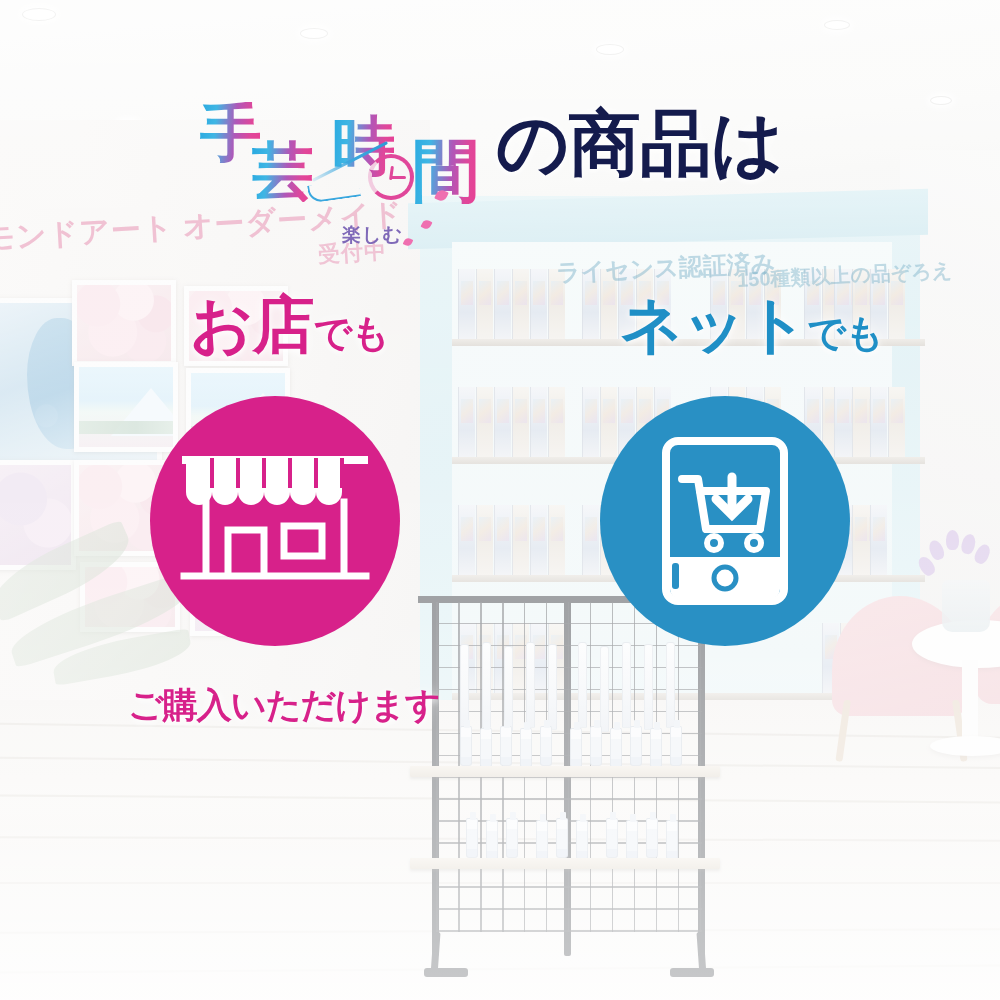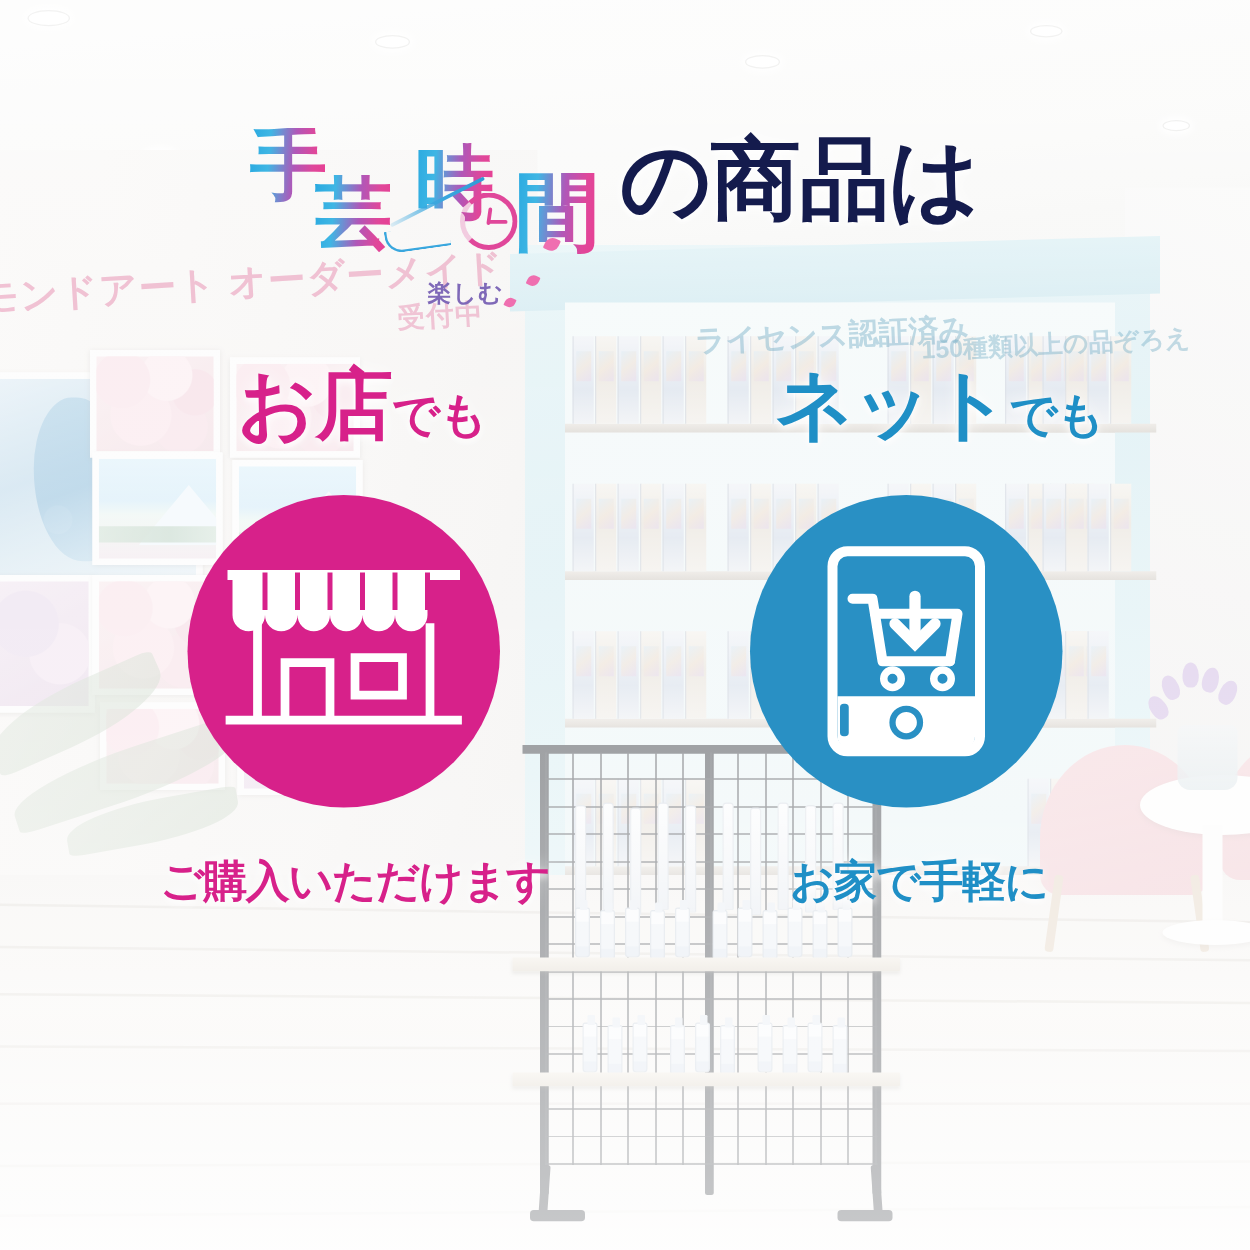--- a/index.html
+++ b/index.html
@@ -648,16 +648,15 @@
         <circle cx="94" cy="108" r="7" fill="none" stroke="#ffffff" stroke-width="6"></circle>
 
         <g stroke="#ffffff" stroke-width="9" stroke-linecap="round" fill="none">
           <path d="M72 42 V78"></path>
           <path d="M56 64 L72 80 L88 64"></path>
         </g>
       </svg>
     </div>
 
     <div class="caption" id="caption-store">ご購入いただけます</div>
-    <div class="caption" id="caption-net">お家で手軽に</div>
 
   </div>
 </div>
 
 </body></html>

